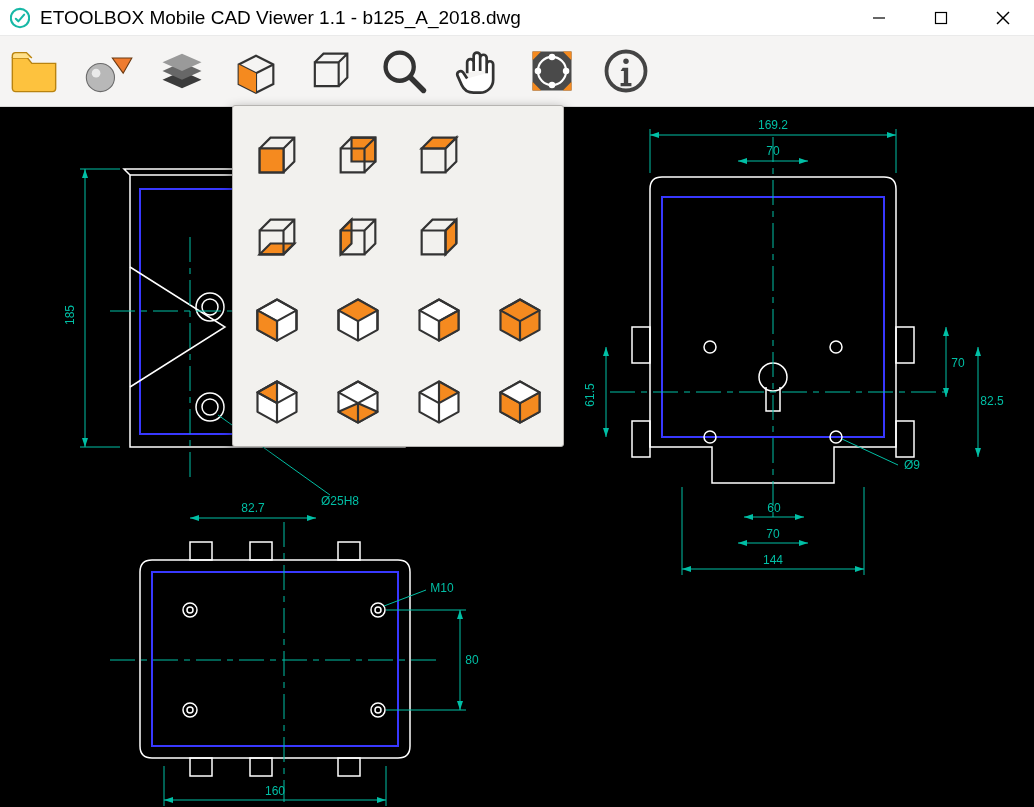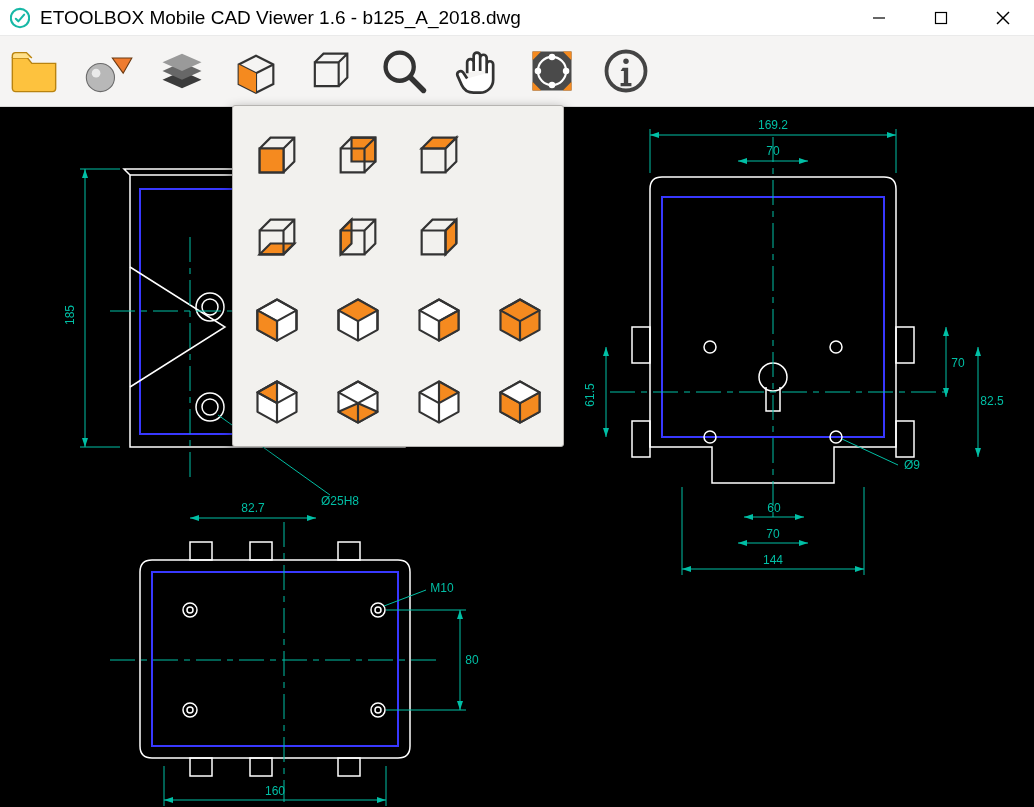--- a/index.html
+++ b/index.html
@@ -114,21 +114,21 @@
 </head>
 <body>
 
 <div class="titlebar">
   <div class="app-icon">
     <svg viewBox="0 0 24 24" width="22" height="22">
       <circle cx="12" cy="12" r="11" fill="#fff" stroke="#17b8a6" stroke-width="2.5"></circle>
       <path d="M7 13 l3 3 l7 -8" fill="none" stroke="#17b8a6" stroke-width="2.5" stroke-linecap="round" stroke-linejoin="round"></path>
     </svg>
   </div>
-  <div class="title-text">ETOOLBOX Mobile CAD Viewer 1.6 - b125_A_2018.dwg</div>
+  <div class="title-text">ETOOLBOX Mobile CAD Viewer 1.1 - b125_A_2018.dwg</div>
   <div class="spacer"></div>
   <div class="win-btn">
     <svg width="14" height="14">
         <line x1="1" y1="7" x2="13" y2="7" stroke-width="1.2"></line>
       </svg>
   </div>
   <div class="win-btn">
     <svg width="14" height="14">
         <rect x="1.5" y="1.5" width="11" height="11" fill="none" stroke-width="1.2"></rect>
       </svg>

